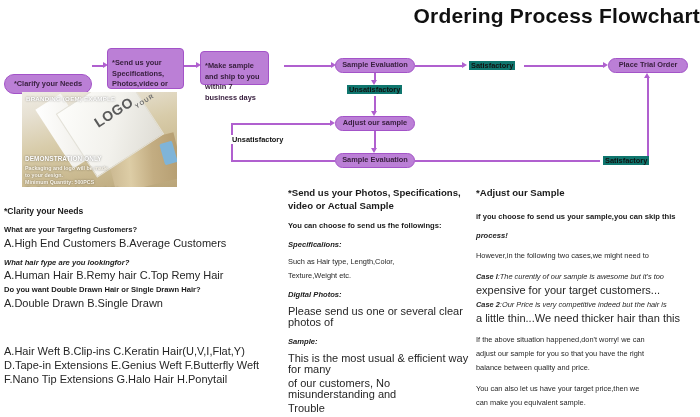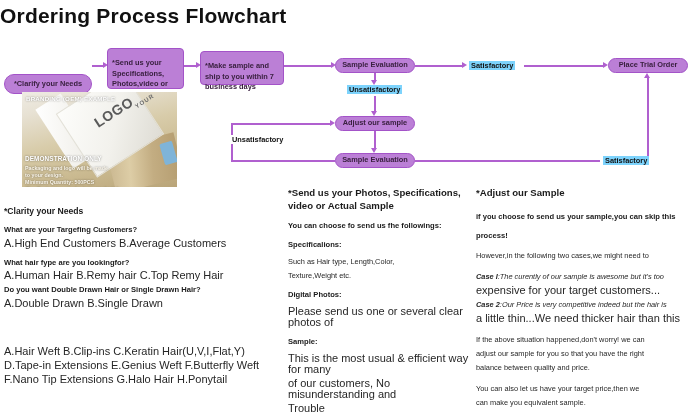--- a/index.html
+++ b/index.html
@@ -5,38 +5,38 @@
   html,body{margin:0;padding:0;}
   body{
     width:700px;height:417px;background:#ffffff;overflow:hidden;
     font-family:"Liberation Sans", sans-serif;
     -webkit-font-smoothing:antialiased;
   }
   .page{position:relative;width:700px;height:417px;}
 
   
   .title{
-    position:absolute;left:0;top:4px;width:700px;text-align:left;
+    position:absolute;left:0;top:4px;width:700px;text-align:right;
     font-size:21px;font-weight:bold;color:#111111;letter-spacing:.2px;
   }
 
   
   .flow{position:absolute;left:0;top:42px;width:700px;height:140px;}
   .node{
     position:absolute;box-sizing:border-box;
     background:#bb7fd6;border:1px solid #a353c8;
     color:#3a2140;font-weight:bold;font-size:7.4px;line-height:10.5px;
     border-radius:9px;padding:2px 4px;
     display:flex;align-items:center;
   }
   .node.multi{align-items:flex-start;padding-top:9px;border-radius:4px;}
   .node.pill{border-radius:10px;justify-content:center;}
   .lbl{
     position:absolute;font-size:7.4px;font-weight:bold;color:#111;
-    background:#7dd3fc;padding:0 2px;white-space:nowrap;
+    background:#0f766e;padding:0 2px;white-space:nowrap;
   }
   .h-line{position:absolute;height:1.6px;background:#b060cf;}
   .v-line{position:absolute;width:1.6px;background:#b060cf;}
   .arr{position:absolute;width:0;height:0;}
   .arr.r{border-top:3.6px solid transparent;border-bottom:3.6px solid transparent;border-left:5px solid #b060cf;}
   .arr.d{border-left:3.6px solid transparent;border-right:3.6px solid transparent;border-top:5px solid #b060cf;}
   .arr.u{border-left:3.6px solid transparent;border-right:3.6px solid transparent;border-bottom:5px solid #b060cf;}
 
   
   .photo{
@@ -85,21 +85,21 @@
 
   
   .col{position:absolute;color:#1b1b1b;}
   .col1{left:4px;top:206px;width:272px;}
   .col2{left:288px;top:186px;width:182px;}
   .col3{left:476px;top:186px;width:222px;}
 
   .hd{font-size:8.6px;font-weight:bold;margin:0 0 6px 0;line-height:11.5px;}
   .hd2{font-size:9.6px;font-weight:bold;line-height:13px;margin:0 0 8px 0;}
   .sub{font-size:7.6px;font-weight:bold;line-height:11px;margin:0 0 3px 0;}
-  .subi{font-size:7.6px;font-weight:bold;line-height:11px;margin:8px 0 2px 0;}
+  .subi{font-size:7.6px;font-weight:bold;font-style:italic;line-height:11px;margin:8px 0 2px 0;}
   .it{font-size:11px;line-height:11px;margin:0 0 3px 0;color:#262626;}
   .pl{font-size:7.4px;line-height:11px;margin:0 0 3px 0;color:#262626;}
   .gap{height:7px;}
   .gap-s{height:4px;}
   .gap-xl{height:34px;}
   .cs{font-weight:bold;font-style:italic;}
   .csi{font-style:italic;}
 </style>
 </head>
 <body>
@@ -115,21 +115,21 @@
     </div>
     <div class="h-line" style="left:92px;top:23px;width:12px;"></div>
     <div class="arr r" style="left:103px;top:20px;"></div>
 
     <div class="node multi" style="left:107px;top:6px;width:77px;height:41px;">
       <span>*Send  us  your Specifications, Photos,video  or Sample</span>
     </div>
     <div class="h-line" style="left:184px;top:23px;width:13px;"></div>
     <div class="arr r" style="left:196px;top:20px;"></div>
 
-    <div class="node multi" style="left:200px;top:9px;width:84px;height:34px;">
+    <div class="node multi" style="left:200px;top:9px;width:69px;height:34px;">
       <span>*Make sample and ship to you within 7 business days</span>
     </div>
     <div class="h-line" style="left:284px;top:23px;width:48px;"></div>
     <div class="arr r" style="left:331px;top:20px;"></div>
 
     <div class="node pill" style="left:335px;top:16px;width:80px;height:15px;">
       <span>Sample Evaluation</span>
     </div>
 
     <div class="h-line" style="left:415px;top:23px;width:48px;"></div>

